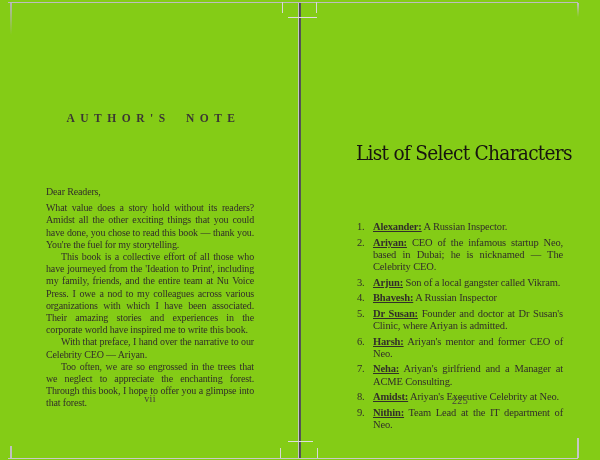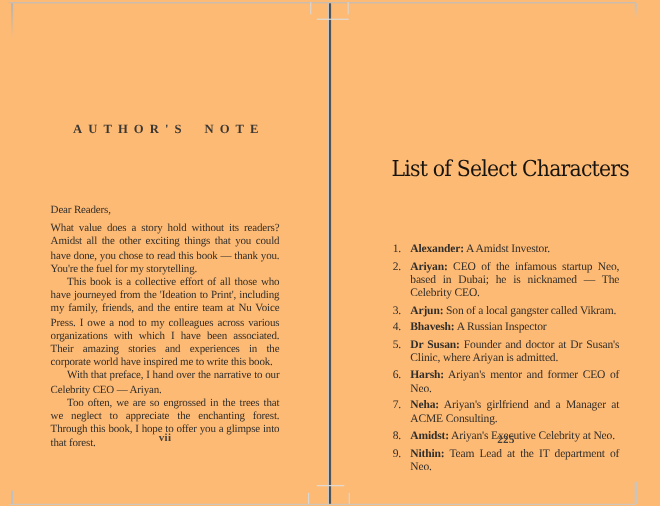--- a/index.html
+++ b/index.html
@@ -1,20 +1,20 @@
 <!DOCTYPE html>
 <html><head>
 <meta charset="utf-8">
 <style>
   html, body { margin: 0; padding: 0; background: #ffffff; }
   .scan {
     position: relative;
     width: 600px;
     height: 460px;
-    background: #fdba74;
+    background: #84cc16;
     overflow: hidden;
     font-family: "Liberation Serif", serif;
   }
 
   
   .edge { position: absolute; background: #cfcfcf; }
   .edge-top    { left: 8px;  top: 2px;   width: 570px; height: 1px; background: #bdbdbd; }
   .edge-bottom { left: 8px;  top: 458px; width: 570px; height: 1px; background: #c9c9c9; }
   .edge-left-top  { left: 10px; top: 3px; width: 2px; height: 32px;
                     background: linear-gradient(to bottom, #b5b5b5, rgba(255,255,255,0)); }
@@ -50,21 +50,21 @@
   .an-body {
     position: absolute; left: 46px; top: 186px; width: 208px;
     font-size: 10px; line-height: 12.2px; letter-spacing: -0.15px;
     text-align: justify; color: #322e2a;
   }
   .an-body p { margin: 0; }
   .salutation { margin-bottom: 4px !important; text-align: left; }
   .indent { text-indent: 15px; }
   .folio {
     position: absolute; text-align: center;
-    font-size: 10px; color: #45413d; letter-spacing: 0.3px; font-weight: bold;
+    font-size: 10px; color: #45413d; letter-spacing: 0.3px;
   }
   .folio-left  { left: 46px;  top: 393px; width: 208px; }
   .folio-right { left: 357px; top: 395px; width: 206px; text-align: center; }
 
   
   .rp-title {
     position: absolute; left: 356px; top: 141px; margin: 0;
     font-family: "DejaVu Serif", serif;
     font-size: 20px; font-weight: normal;
     letter-spacing: -0.8px; white-space: nowrap;
@@ -72,21 +72,21 @@
     color: #17140f;
   }
   .char-list {
     position: absolute; left: 357px; top: 221px; width: 206px;
     font-size: 10.5px; line-height: 12.2px; letter-spacing: -0.15px;
     color: #322e2a;
   }
   .char-row { display: flex; margin-bottom: 3.4px; }
   .char-num { flex: 0 0 16px; }
   .char-desc { flex: 1; text-align: justify; }
-  .char-name { font-weight: bold; }
+  .char-name { font-weight: bold; text-decoration: underline; }
 </style>
 </head>
 <body>
 
 <div class="scan">
 
   <div class="edge edge-top"></div>
   <div class="edge edge-bottom"></div>
   <div class="edge edge-left-top"></div>
   <div class="edge edge-left-bottom"></div>
@@ -115,21 +115,21 @@
   <div class="folio folio-left">vii</div>
 
   <h1 class="rp-title">List of Select Characters</h1>
 
   <div class="char-list">
 
     <div class="char-row">
       <span class="char-num">1.</span>
       <span class="char-desc">
         <b class="char-name">Alexander:</b>
-        <span>A Amidst Investor.</span>
+        <span>A Russian Inspector.</span>
       </span>
     </div>
 
     <div class="char-row">
       <span class="char-num">2.</span>
       <span class="char-desc">
         <b class="char-name">Ariyan:</b>
         <span>CEO of the infamous startup Neo, based in Dubai; he is nicknamed — The Celebrity CEO.</span>
       </span>
     </div>

